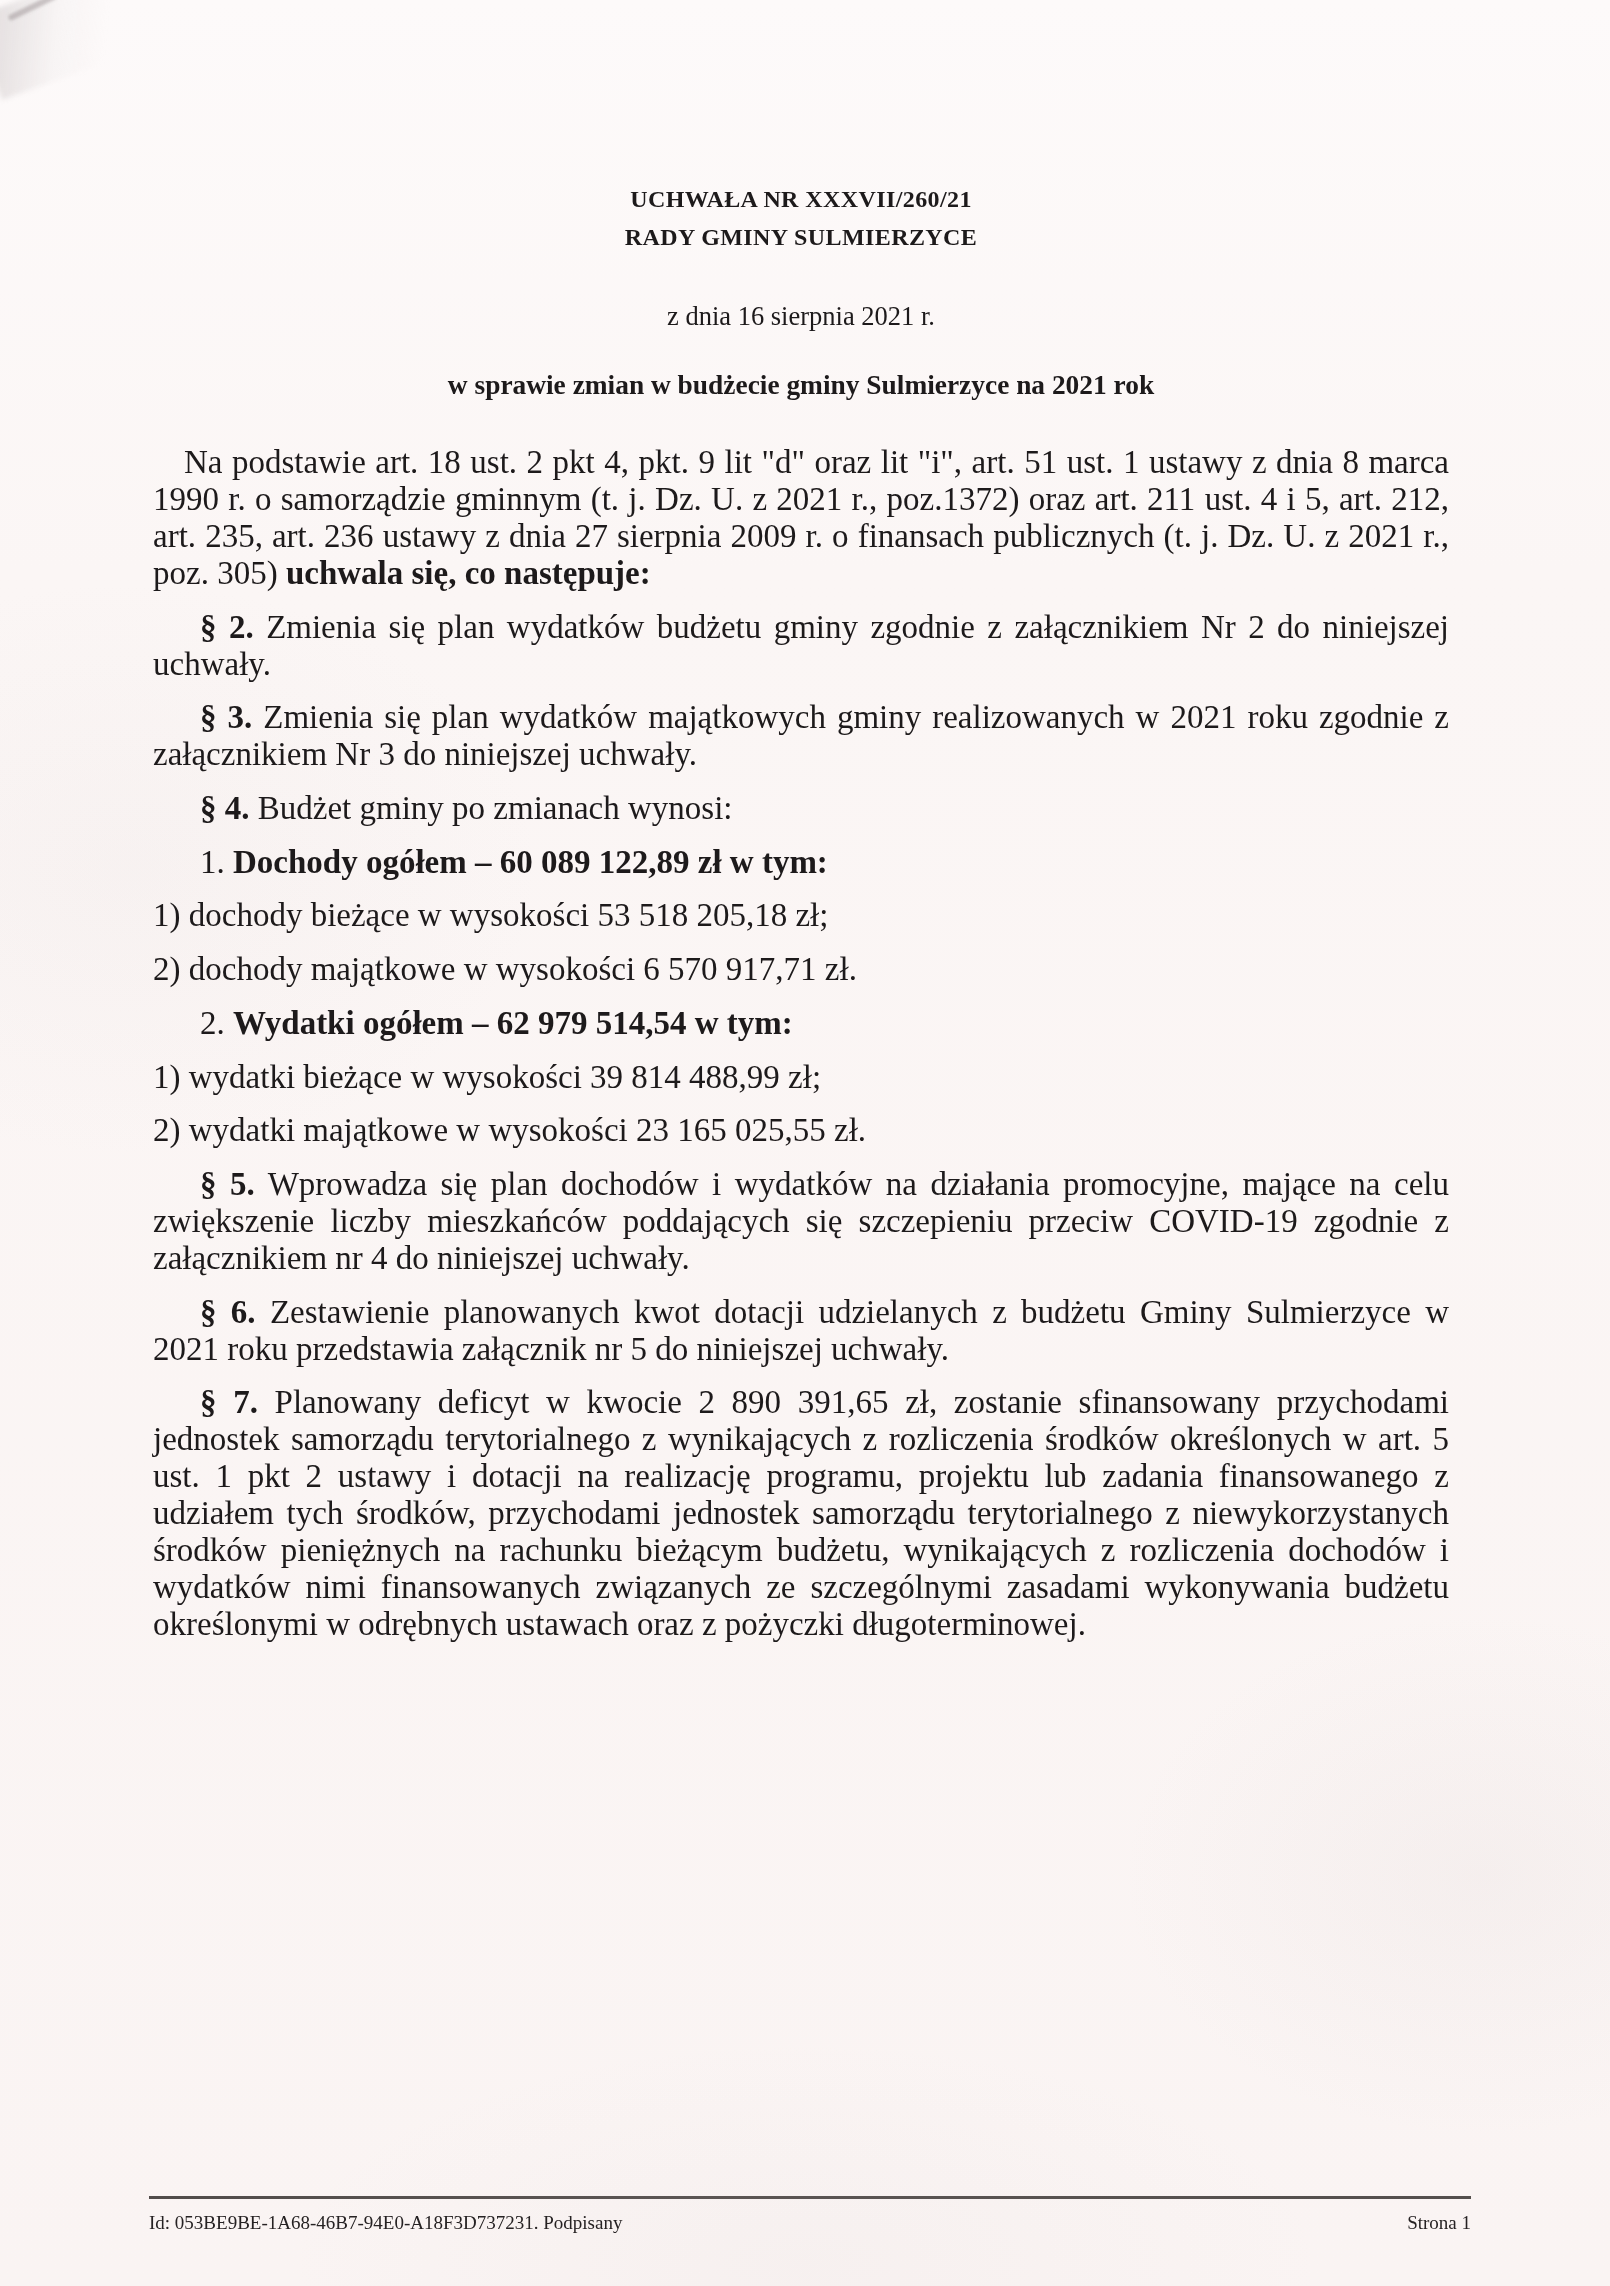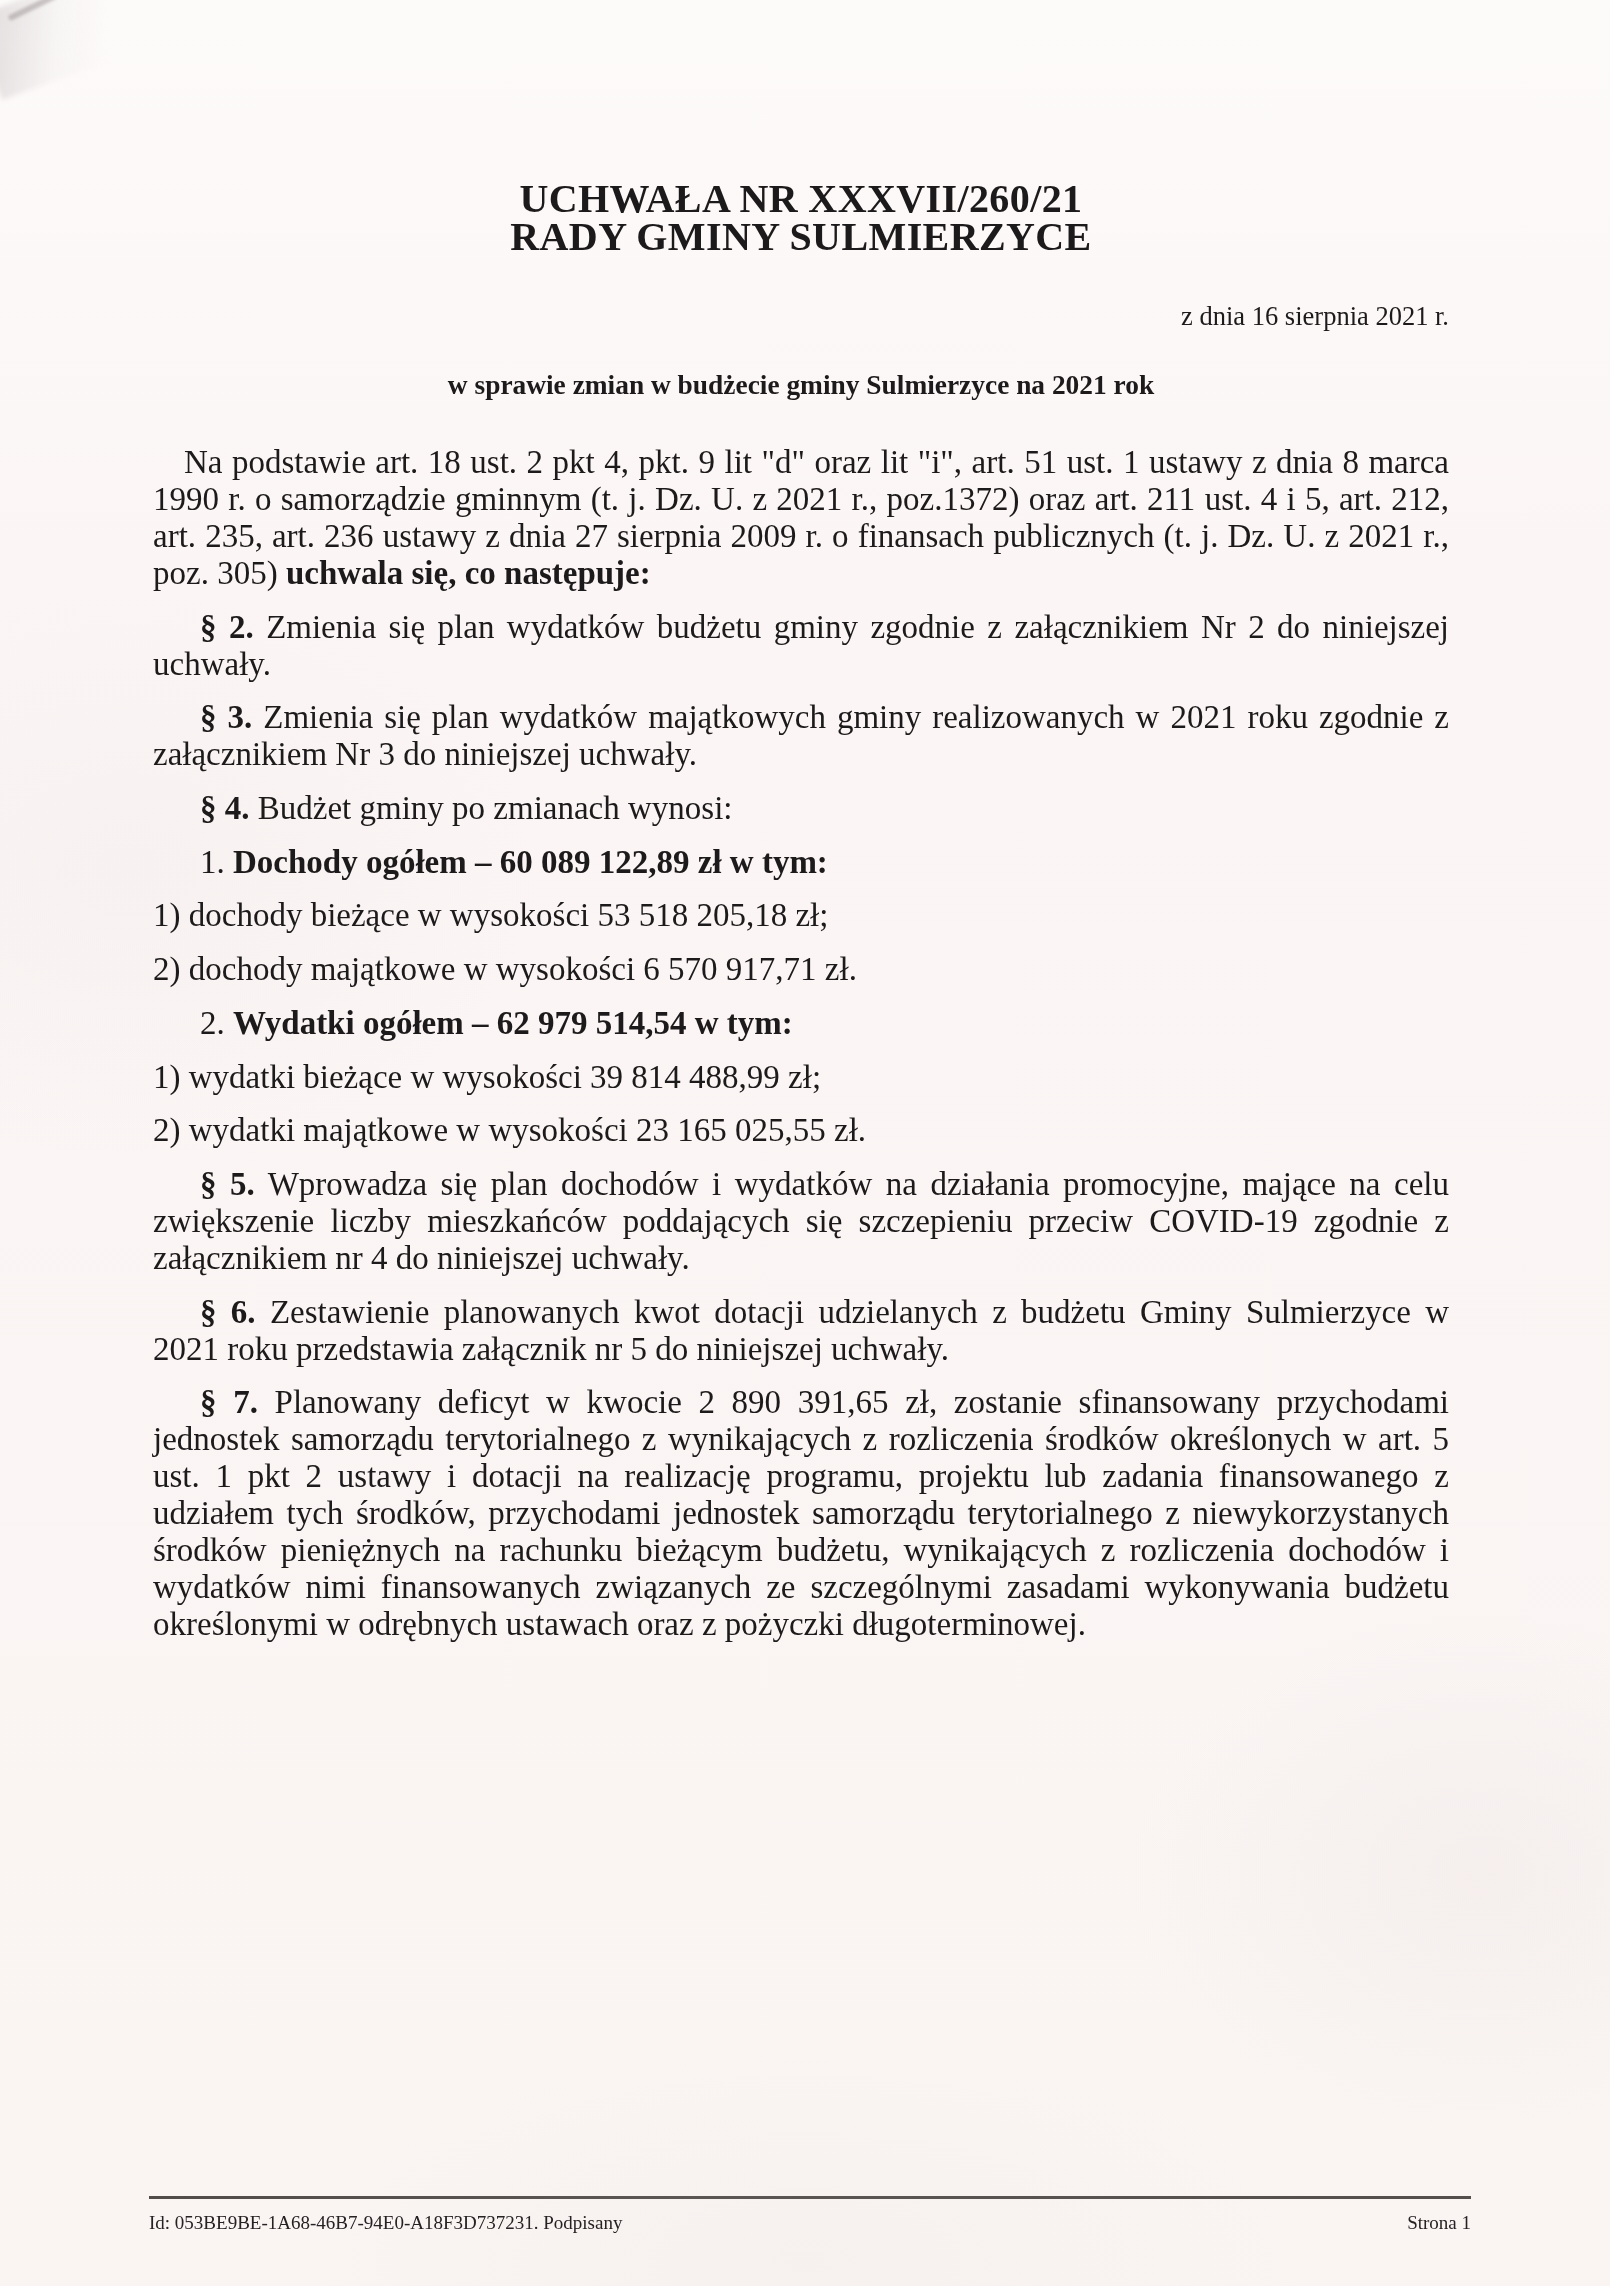--- a/index.html
+++ b/index.html
@@ -43,27 +43,27 @@
   .content {
     position: absolute;
     left: 153px;
     width: 1296px;
     top: 180px;
   }
 
   .title {
     text-align: center;
     font-weight: 700;
-    font-size: 40px;
+    font-size: 24px;
     line-height: 38px;
     letter-spacing: 0.4px;
   }
 
   .date-line {
-    text-align: right;
+    text-align: center;
     font-size: 26.5px;
     line-height: 35px;
     margin-top: 43px;
   }
 
   .subject-line {
     text-align: center;
     font-size: 27.4px;
     line-height: 36px;
     font-weight: 700;

